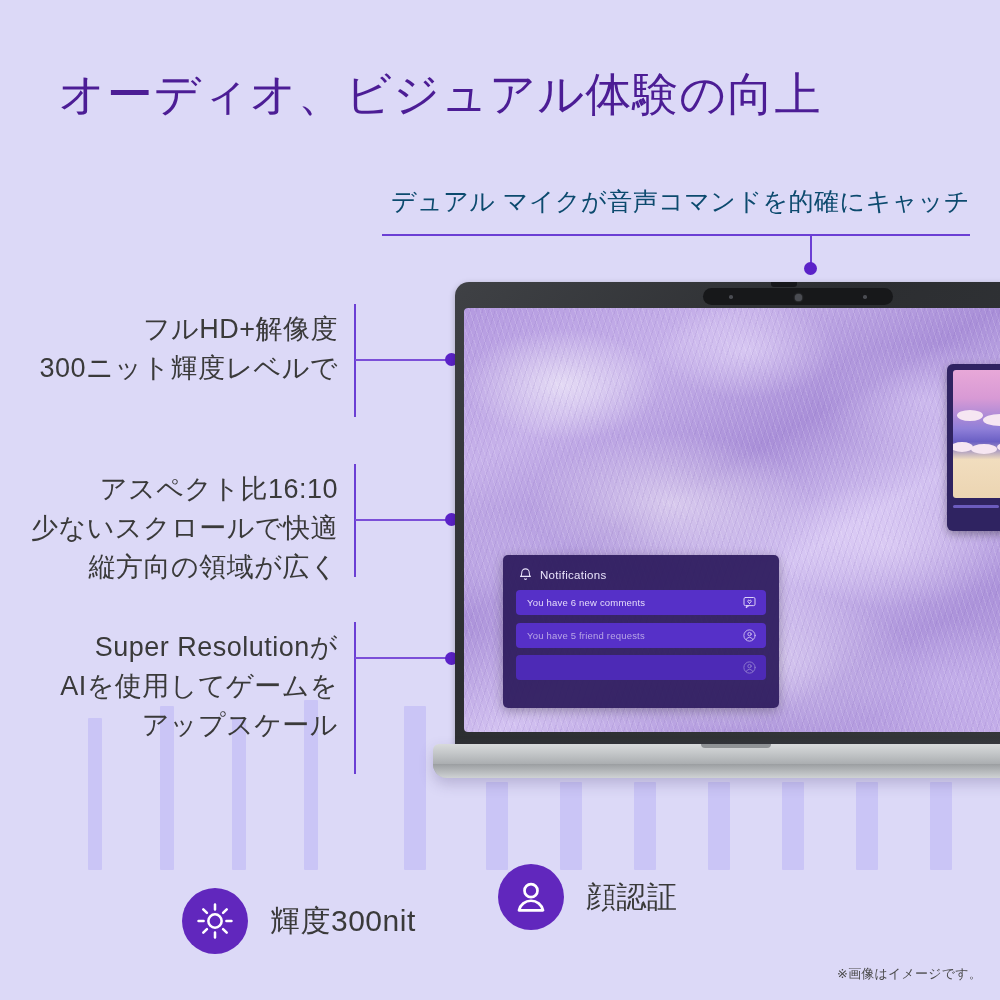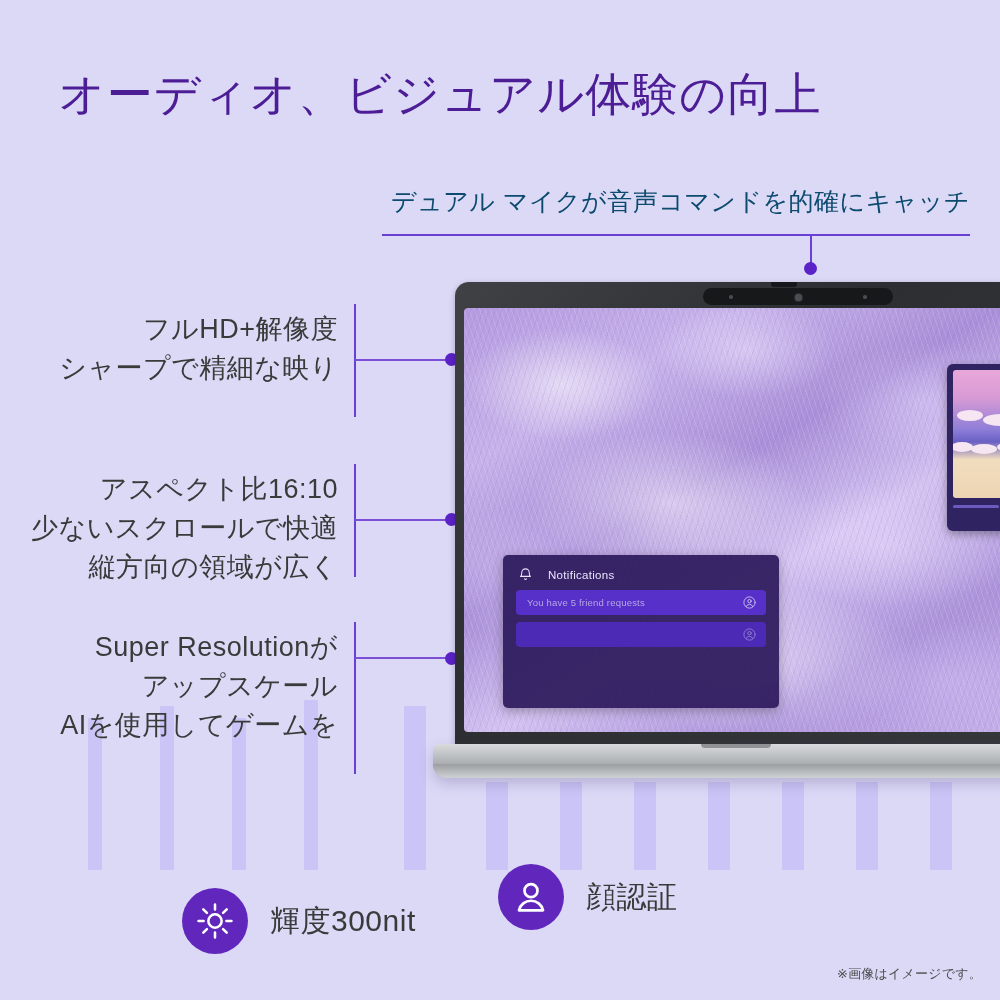--- a/index.html
+++ b/index.html
@@ -109,21 +109,21 @@
       rgba(120,92,172,.3) 0px, rgba(120,92,172,.3) 1px,
       rgba(120,92,172,0) 1px, rgba(120,92,172,0) 6px);
   }
 
   
   #notif-panel {
     position:absolute; left:39px; top:247px; width:276px; height:153px;
     background:rgba(44,26,92,.93); border-radius:5px; overflow:hidden;
     box-shadow:0 3px 12px rgba(0,0,0,.3);
   }
-  #notif-head { display:flex; align-items:center; gap:15px; padding:12px 4px 0 15px; }
+  #notif-head { display:flex; align-items:center; gap:7px; padding:12px 4px 0 15px; }
   #notif-head .bell { width:15px; height:15px; }
   #notif-title { font-size:11.5px; color:#e9e3fb; letter-spacing:.3px; }
   .notif-row {
     margin:8px 13px 0 13px; height:25px; border-radius:4px;
     background:#5b2fd6; display:flex; align-items:center;
     padding:0 9px 0 11px; justify-content:space-between;
   }
   .notif-row.dim { background:#5630c8; }
   .notif-row.faded { background:#4d2ab6; margin-top:7px; }
   .notif-label { font-size:9.5px; color:#e4dbfa; letter-spacing:.2px; white-space:nowrap; }
@@ -202,43 +202,43 @@
 <div id="top-callout">
   <div class="tc-text">デュアル マイクが音声コマンドを的確にキャッチ</div>
   <div class="tc-hline"></div>
   <div class="tc-vline"></div>
   <div class="tc-dot"></div>
 </div>
 
 <div class="lcallout" id="lc0" style="top: 302px;">
   <div class="lc-text">
       <div>フルHD+解像度</div>
-      <div>シャープで精細な映り</div>
+      <div>300ニット輝度レベルで</div>
     </div>
   <div class="lc-vline" style="left: 354px; top: 2px; height: 113px;"></div>
   <div class="lc-hline" style="left: 355px; top: 56.5px; width: 96px;"></div>
   <div class="lc-dot" style="left: 445px; top: 51px;"></div>
 </div>
 
 <div class="lcallout" id="lc1" style="top: 462px;">
   <div class="lc-text">
       <div>アスペクト比16:10</div>
       <div>少ないスクロールで快適</div>
       <div>縦方向の領域が広く</div>
     </div>
   <div class="lc-vline" style="left: 354px; top: 2px; height: 113px;"></div>
   <div class="lc-hline" style="left: 355px; top: 56.5px; width: 96px;"></div>
   <div class="lc-dot" style="left: 445px; top: 51px;"></div>
 </div>
 
 <div class="lcallout" id="lc2" style="top: 620px;">
   <div class="lc-text">
       <div>Super Resolutionが</div>
+      <div>AIを使用してゲームを</div>
       <div>アップスケール</div>
-      <div>AIを使用してゲームを</div>
     </div>
   <div class="lc-vline" style="left: 354px; top: 2px; height: 152px;"></div>
   <div class="lc-hline" style="left: 355px; top: 37.05px; width: 96px;"></div>
   <div class="lc-dot" style="left: 445px; top: 31.55px;"></div>
 </div>
 
 <div id="laptop">
 
   <div id="lid">
 
@@ -274,20 +274,30 @@
           <span class="bell">
             <svg viewBox="0 0 24 24" width="15" height="15" fill="none" stroke="#e9e3fb" stroke-width="1.7" stroke-linecap="round" stroke-linejoin="round">
               <path d="M6 9a6 6 0 0 1 12 0c0 5 2 6 2 6H4s2-1 2-6z"></path>
               <path d="M10.5 19a1.8 1.8 0 0 0 3 0"></path>
             </svg>
           </span>
           <span id="notif-title">Notifications</span>
         </div>
 
 
+        <div class="notif-row dim">
+          <span class="notif-label">You have 6 new comments</span>
+          <span class="notif-icon">
+            <svg viewBox="0 0 24 24" width="15" height="15" fill="none" stroke="#e4dbfa" stroke-width="1.5" stroke-linecap="round" stroke-linejoin="round">
+              <rect x="3.2" y="4" width="17.6" height="13" rx="2.2"></rect>
+              <path d="M8 17l-1.4 3.6L11 17"></path>
+              <path d="M12 13.4s-2.8-1.8-2.8-3.6a1.6 1.6 0 0 1 2.8-1 1.6 1.6 0 0 1 2.8 1c0 1.8-2.8 3.6-2.8 3.6z"></path>
+            </svg>
+          </span>
+        </div>
 
         <div class="notif-row dim">
           <span class="notif-label muted">You have 5 friend requests</span>
           <span class="notif-icon">
             <svg viewBox="0 0 24 24" width="15" height="15" fill="none" stroke="#cdbdf0" stroke-width="1.5" stroke-linecap="round" stroke-linejoin="round">
               <circle cx="12" cy="12" r="9"></circle>
               <circle cx="12" cy="9.8" r="2.7"></circle>
               <path d="M6.8 18.4a5.6 5.6 0 0 1 10.4 0"></path>
             </svg>
           </span>

